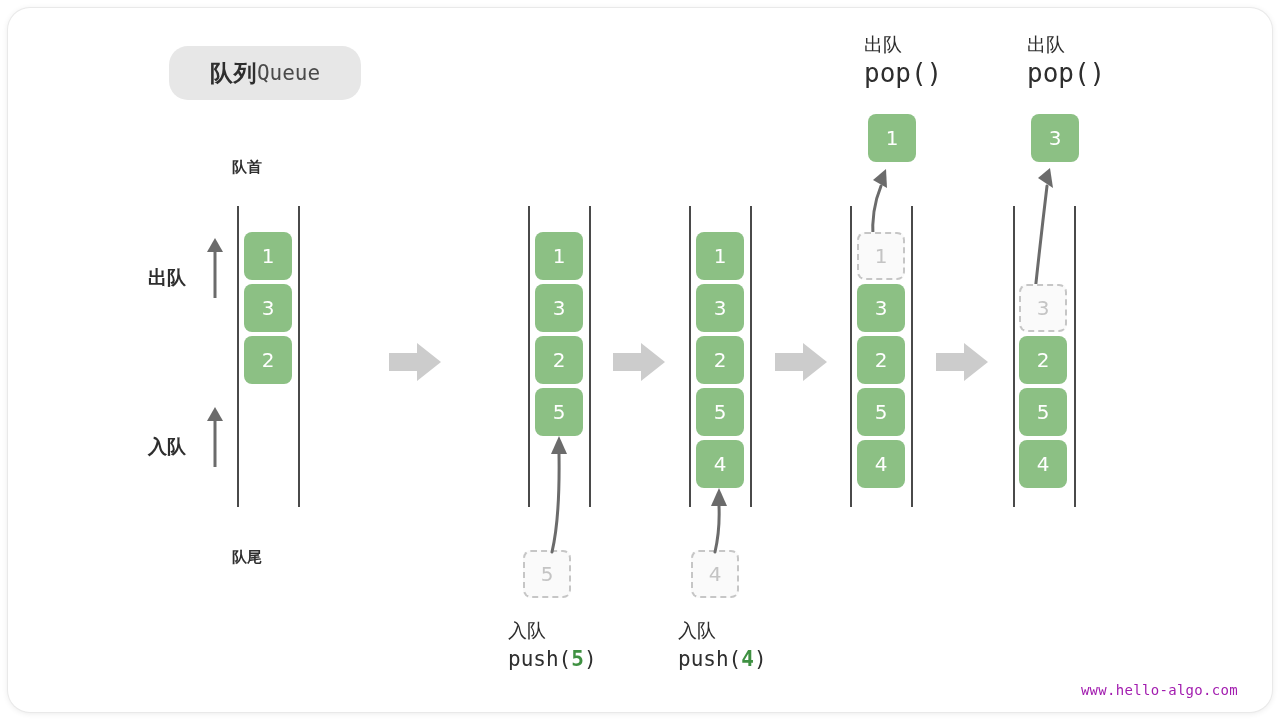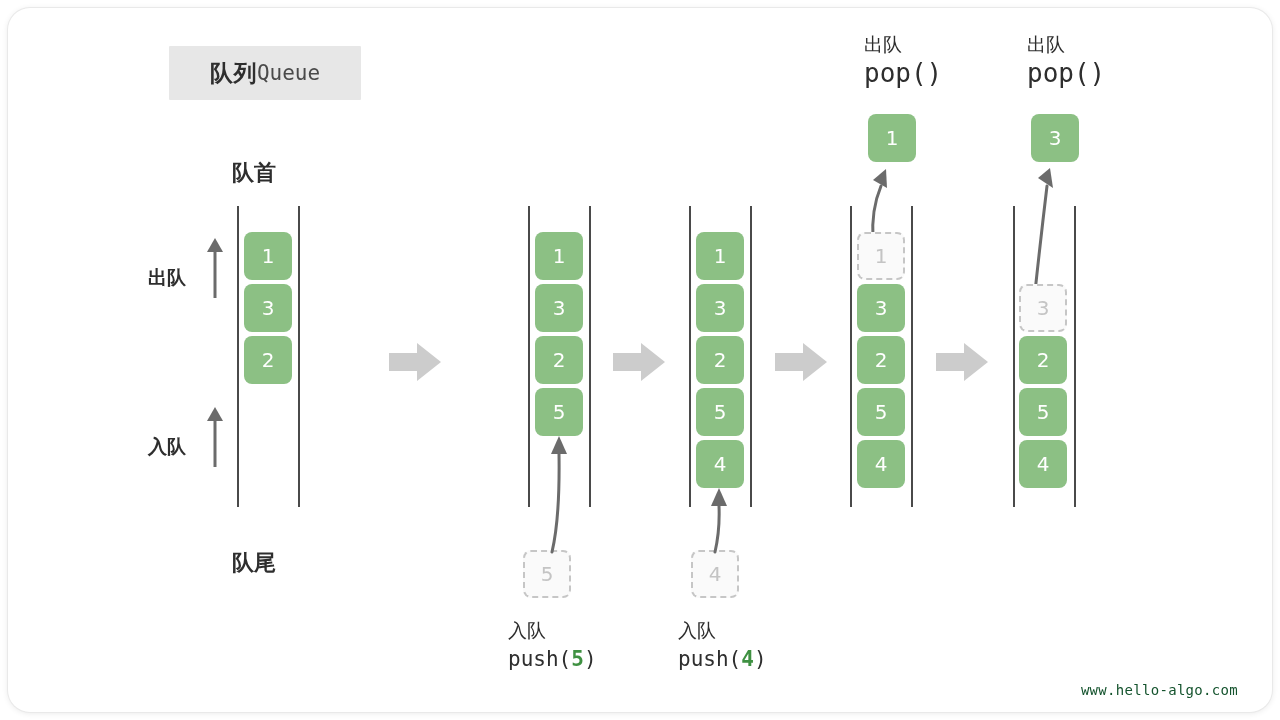--- a/index.html
+++ b/index.html
@@ -34,41 +34,41 @@
   }
 
   
   .title-badge {
     position: absolute;
     left: 169px;
     top: 46px;
     width: 192px;
     height: 54px;
     background: #e7e7e7;
-    border-radius: 1px;
+    border-radius: 19px;
     display: flex;
     align-items: center;
     justify-content: center;
   }
   .title-cn {
     font-size: 23px;
     font-weight: bold;
     color: #2e2e2e;
     letter-spacing: 0.5px;
   }
   .title-en {
     font-family: "DejaVu Sans Mono", monospace;
     font-size: 21px;
     color: #4a4a4a;
   }
 
   
   .hdr-label {
     position: absolute;
-    font-size: 22px;
+    font-size: 15px;
     font-weight: bold;
     color: #2e2e2e;
     white-space: nowrap;
     text-align: center;
   }
 
   .side-label {
     position: absolute;
     font-size: 19px;
     font-weight: bold;
@@ -160,21 +160,21 @@
     line-height: 30px;
   }
 
   
   .watermark {
     position: absolute;
     right: 42px;
     bottom: 22px;
     font-family: "DejaVu Sans Mono", monospace;
     font-size: 14px;
-    color: #14532d;
+    color: #a21caf;
     letter-spacing: 0.3px;
   }
 </style>
 </head>
 <body>
 
 <div id="canvas">
   <div class="card"></div>
 
   <div class="title-badge">

